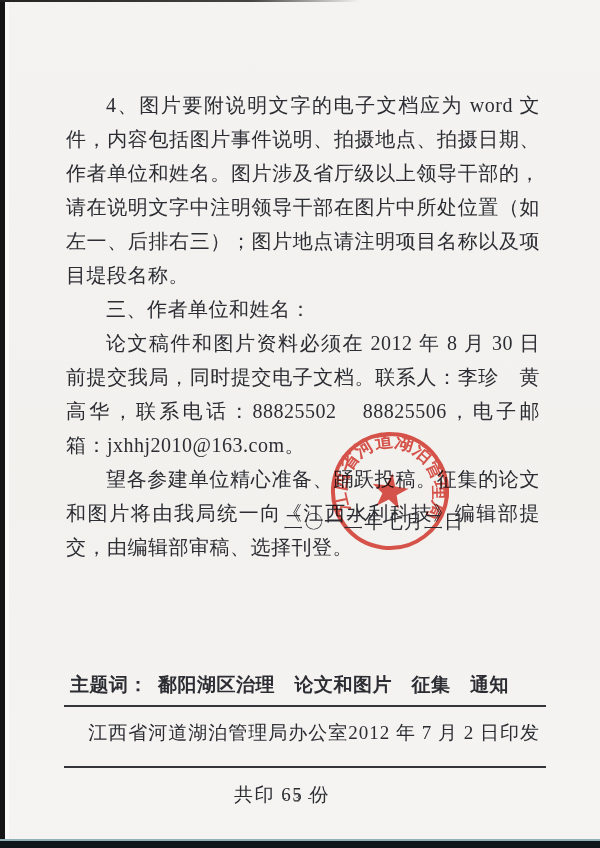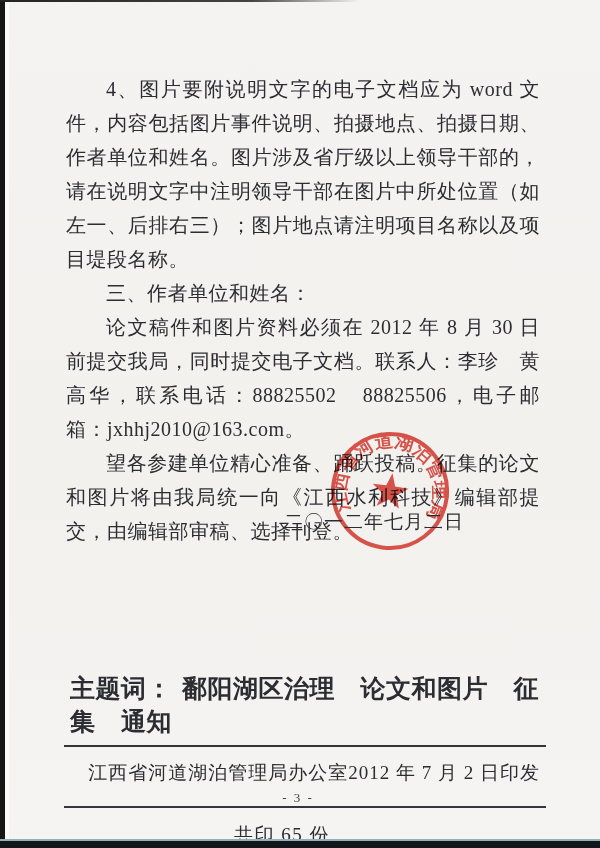--- a/index.html
+++ b/index.html
@@ -14,21 +14,21 @@
   
   .edge-left   { position: absolute; left: 0; top: 0; width: 5px;  height: 848px; background: #161616; z-index: 5; }
   .edge-left-hi{ position: absolute; left: 5px; top: 0; width: 4px; height: 848px; background: #fbfbf9; z-index: 5; }
   .edge-top    { position: absolute; left: 0; top: 0; width: 360px; height: 2px;
                  background: linear-gradient(90deg, #222 0%, #444 70%, rgba(68,68,68,0) 100%); z-index: 6; }
   .edge-teal   { position: absolute; left: 0; top: 839px; width: 600px; height: 2px; background: #8fb2b4; z-index: 6; }
   .edge-bottom { position: absolute; left: 0; top: 841px; width: 600px; height: 7px; background: #10161a; z-index: 6; }
 
   
   .content {
-    position: absolute; left: 66px; top: 72px; width: 474px;
+    position: absolute; left: 66px; top: 88px; width: 474px;
     font-size: 20px; line-height: 34px;
     text-align: justify;
     letter-spacing: 0.5px;
   }
   .content p { margin: 0; text-indent: 2em; }
 
   
   .stamp {
     position: absolute; left: 326px; top: 427px; width: 128px; height: 128px;
     transform: rotate(8deg);
@@ -41,21 +41,21 @@
   .doc-date {
     position: absolute; left: 284px; top: 509px;
     font-size: 19px; letter-spacing: 1px;
     z-index: 3;
   }
 
   
   .footer { position: absolute; left: 64px; top: 672px; width: 482px; }
   .kw-row {
     font-family: Liberation Serif, serif;
-    font-weight: bold; font-size: 25px; letter-spacing: 0.5px;
+    font-weight: bold; font-size: 19px; letter-spacing: 0.5px;
     padding-left: 6px;
   }
   .kw-label { margin-right: 10px; }
   .rule { height: 2px; background: #34353b; margin-top: 7px; }
   .issuer-row {
     display: flex; justify-content: flex-end; align-items: baseline;
     font-size: 19px; letter-spacing: 1px;
     padding: 13px 6px 13px 16px;
   }
   .copies-row {

